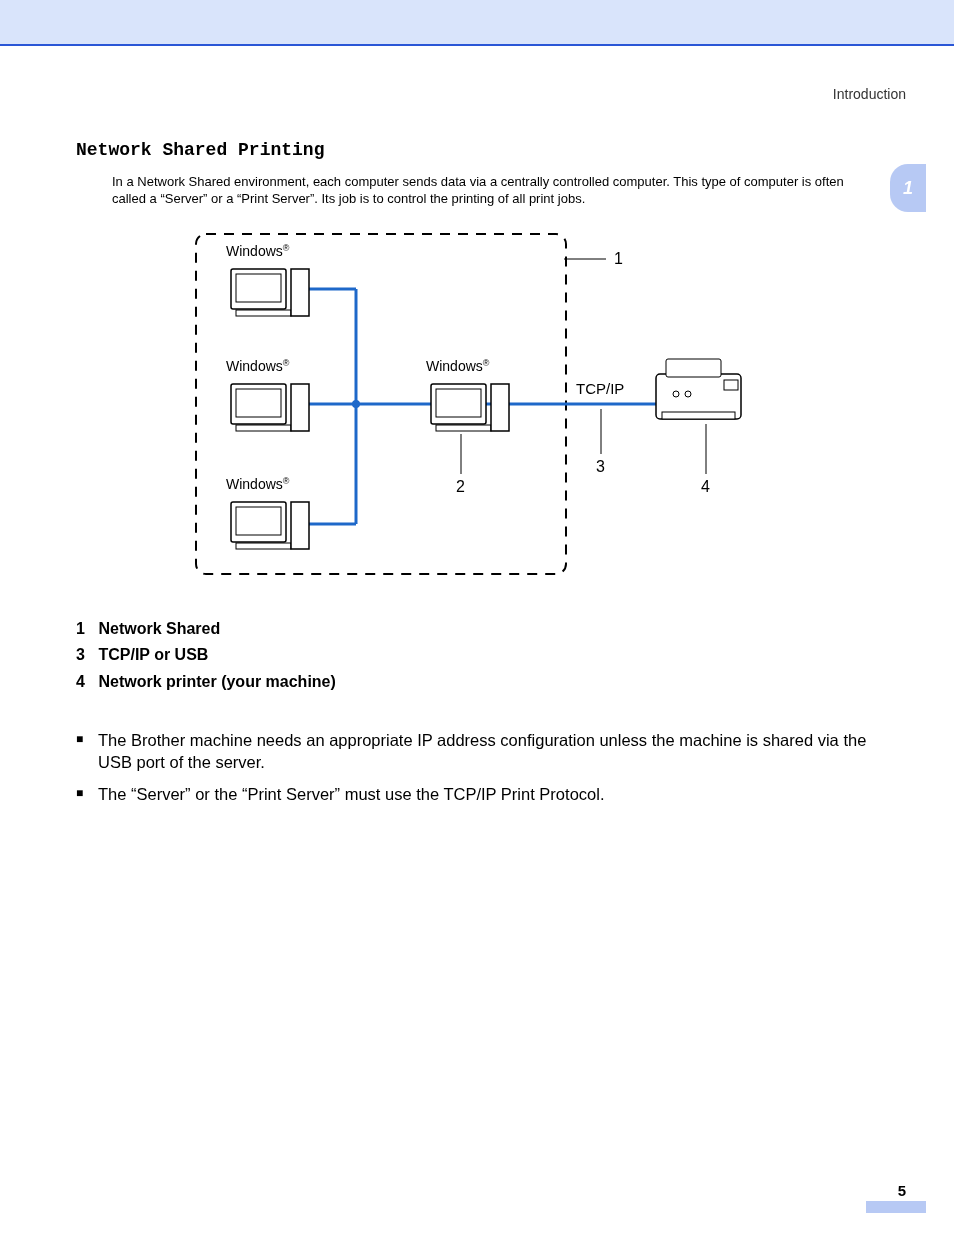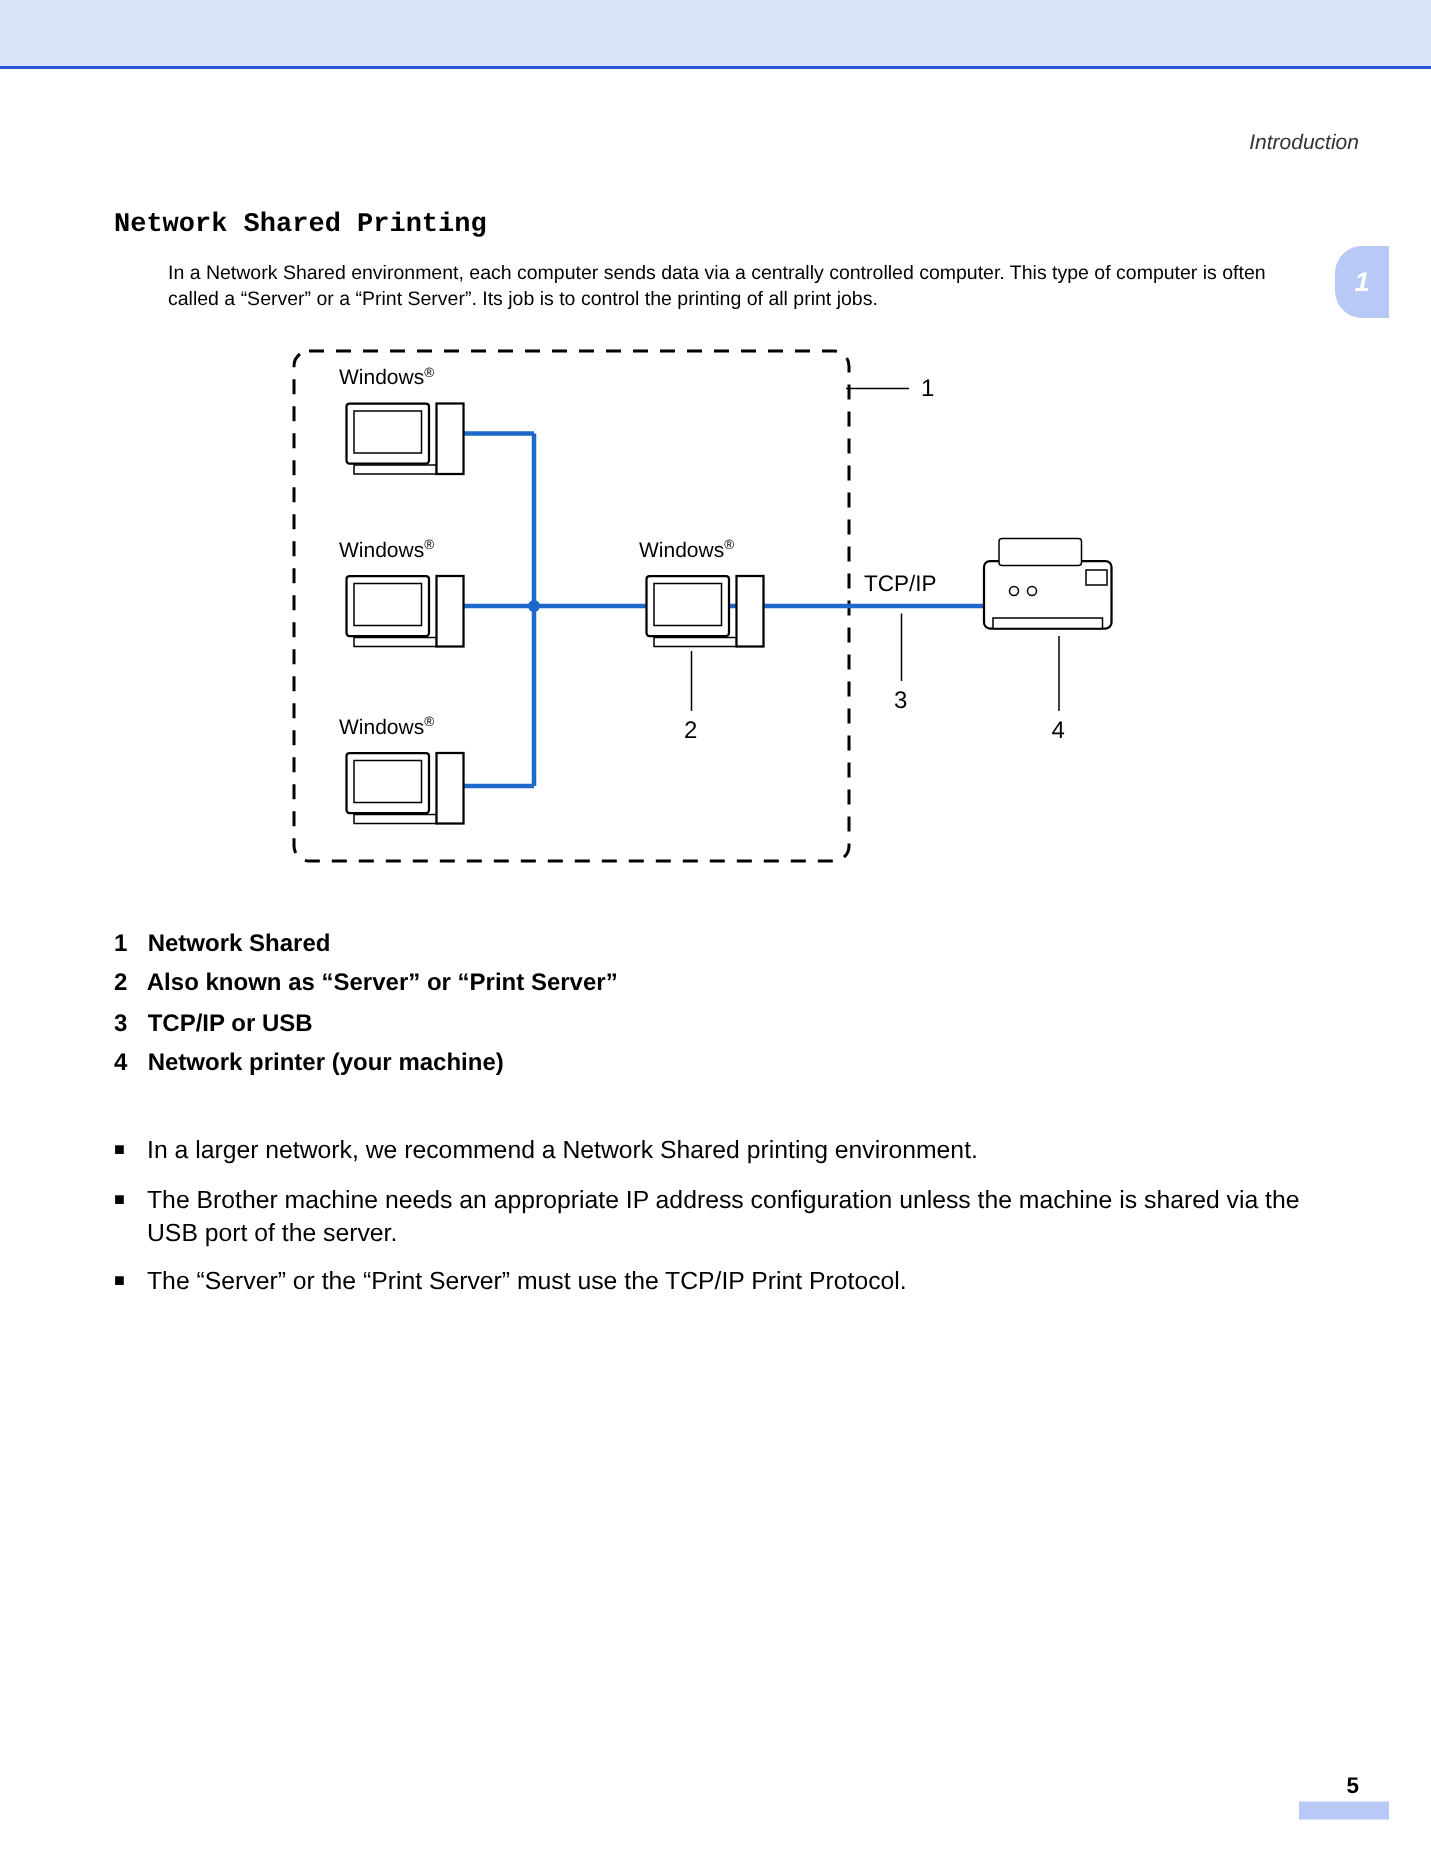--- a/index.html
+++ b/index.html
@@ -1,20 +1,20 @@
 <!DOCTYPE html>
 <html><head>
 <meta charset="utf-8">
 <style>
   * { box-sizing: border-box; margin: 0; padding: 0; }
   html, body { width: 954px; height: 1235px; font-family: Arial, Helvetica, sans-serif; background: #fff; color: #000; }
   .top-band { width: 100%; height: 44px; background: #d9e4fb; }
   .blue-rule { width: 100%; height: 2px; background: #2a56d6; }
   .page { position: relative; width: 954px; height: calc(1235px - 46px); }
-  .sec-label { position: absolute; top: 40px; right: 48px; font-size: 14px; color: #333; font-style: italic; }
+  .sec-label { position: absolute; top: 40px; right: 48px; font-size: 14px; color: #333; }
   .chapter-tab { position: absolute; top: 118px; right: 28px; width: 36px; height: 48px; background: #b7c9f4; border-radius: 18px 0 0 18px; display:flex; align-items:center; justify-content:center; font-size:18px; color:#fff; font-weight:bold; font-style:italic; }
   .content { position: absolute; left: 76px; top: 94px; width: 800px; }
   h2.subhead { font-size: 18px; font-weight: bold; margin-bottom: 14px; font-family: Liberation Mono, monospace; }
   p.intro { font-size: 13px; line-height: 1.3; margin-bottom: 16px; margin-left: 36px; }
   .diagram-wrap { width: 600px; margin: 0 auto 18px; }
   .legend { margin-top: 28px; }
   .legend div { font-size: 16px; font-weight: bold; line-height: 1.65; }
   .legend .num { display:inline-block; width:18px; }
   ul.bullets { margin-top: 34px; list-style: none; }
   ul.bullets li { position: relative; padding-left: 22px; font-size: 16.5px; line-height: 1.35; margin-bottom: 10px; }
@@ -102,27 +102,25 @@
         <line x1="285" y1="210" x2="285" y2="250" stroke="#000"></line>
         <text x="280" y="268" font-size="16">2</text>
 
         <line x1="530" y1="200" x2="530" y2="250" stroke="#000"></line>
         <text x="525" y="268" font-size="16">4</text>
       </svg>
     </div>
 
     <div class="legend">
       <div><span class="num">1</span> <span>Network Shared</span></div>
-      <div><span class="num">2</span> <span>Also known as “Server” or “Print Server”</span></div>
       <div><span class="num">3</span> <span>TCP/IP or USB</span></div>
       <div><span class="num">4</span> <span>Network printer (your machine)</span></div>
     </div>
 
     <ul class="bullets">
-      <li>In a larger network, we recommend a Network Shared printing environment.</li>
       <li>The Brother machine needs an appropriate IP address configuration unless the machine is shared via the USB port of the server.</li>
       <li>The “Server” or the “Print Server” must use the TCP/IP Print Protocol.</li>
     </ul>
   </div>
 
   <div class="pagenum">5</div>
   <div class="pagenum-bar"></div>
 </div>
 
 </body></html>

